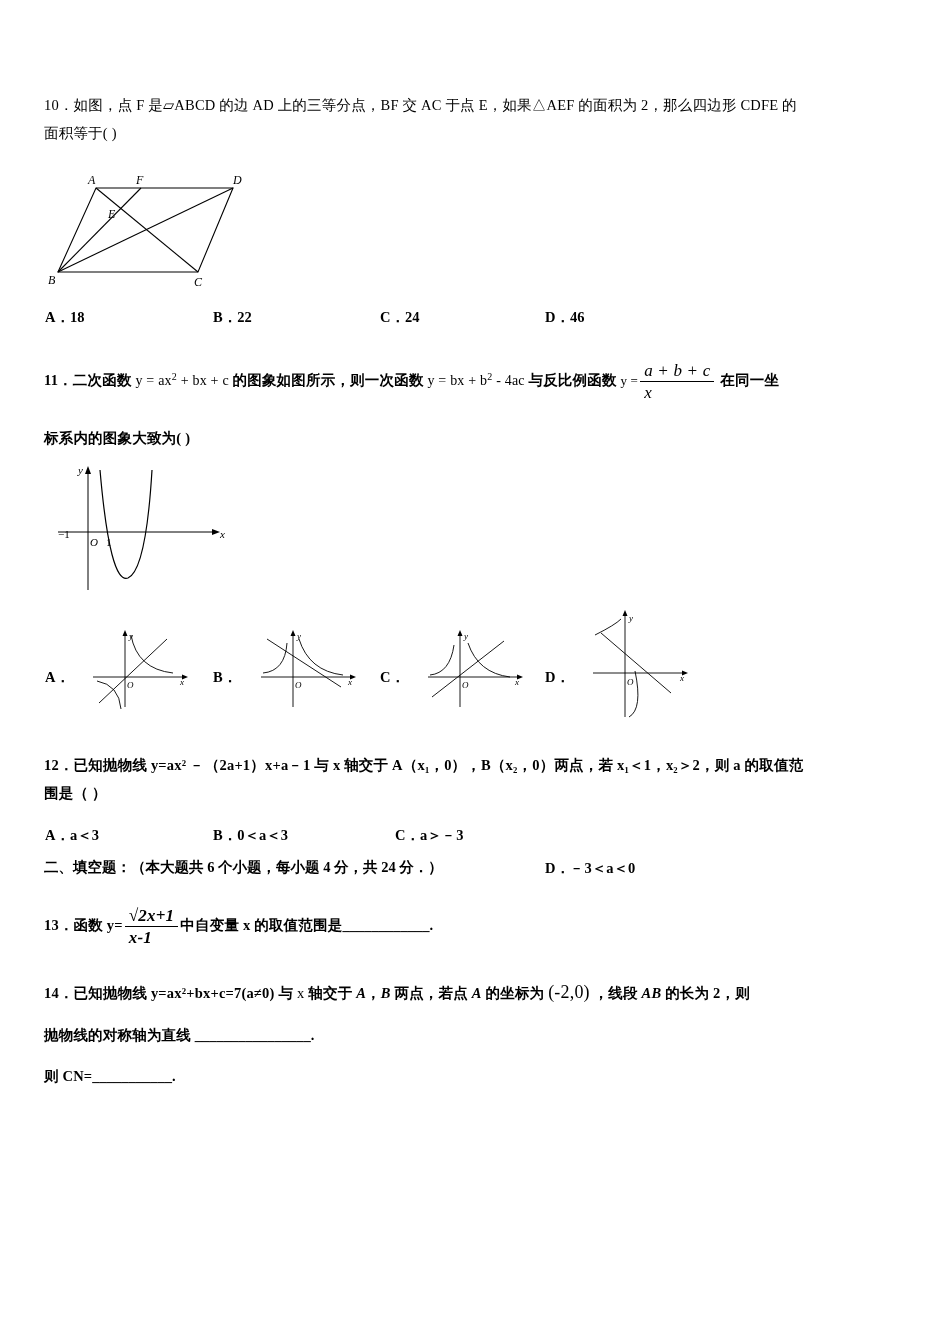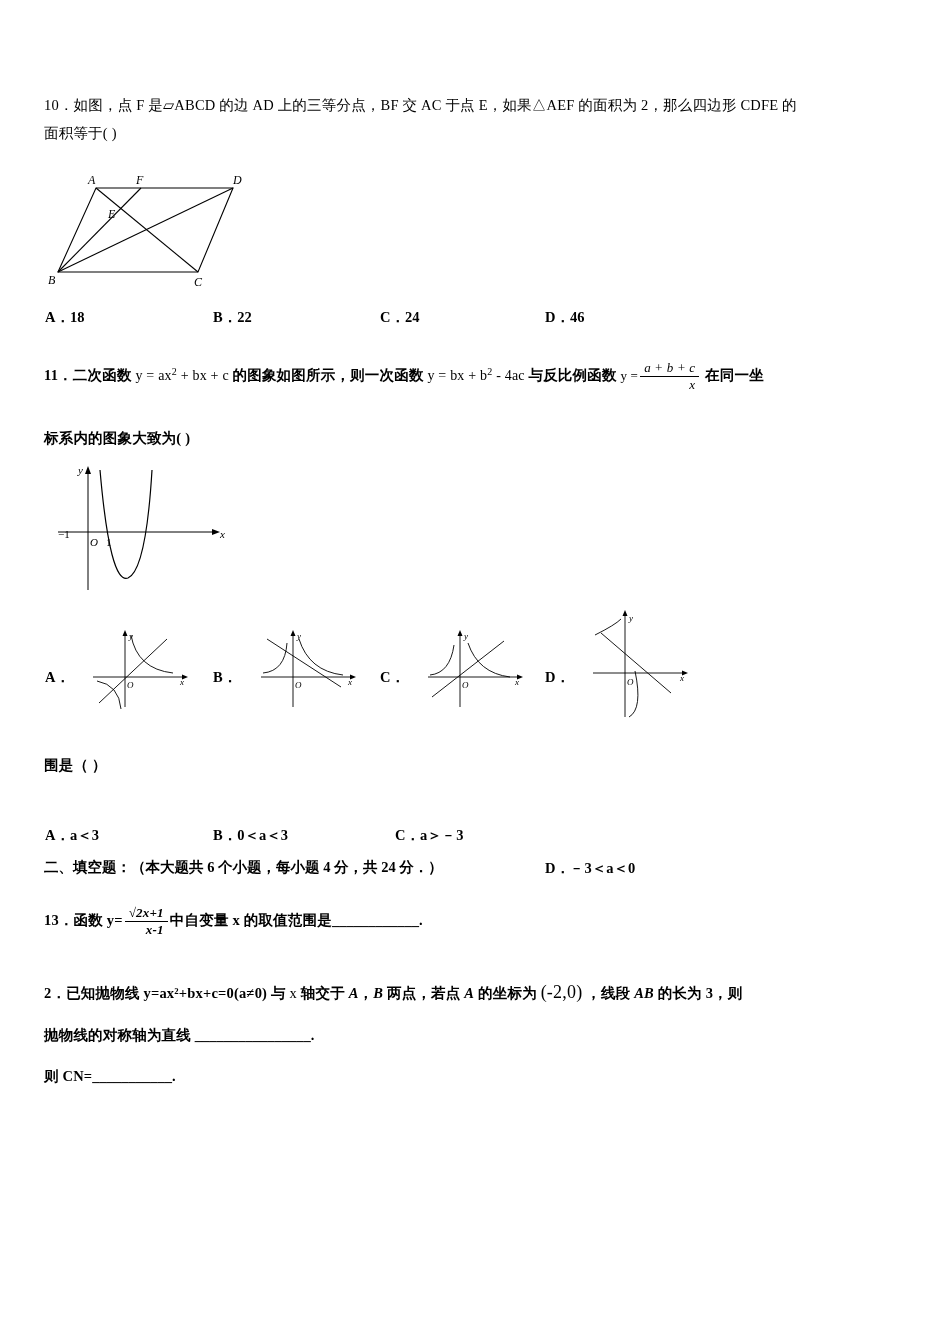--- a/index.html
+++ b/index.html
@@ -29,22 +29,22 @@
   }
   .bold { font-weight: bold; }
   .ital { }
   .bi { font-weight: bold; font-style: italic; }
   .sup { font-size: 10px; vertical-align: 5px; }
 
   
   .frac {
     display: inline-block;
     vertical-align: middle;
-    text-align: right;
-    font-size: 13px;
+    text-align: left;
+    font-size: 17px;
     line-height: 1.25;
     font-style: italic;
     margin: 0 2px;
   }
   .frac .num { display: block; padding: 0 4px; border-bottom: 1px solid #000; }
   .frac .den { display: block; padding: 0 4px; }
 
   .opts {
     position: absolute;
     font-size: 14.5px;
@@ -198,20 +198,21 @@
       <path d="M 16,28 L 86,88" fill="none" stroke="#000" stroke-width="0.9"></path>
       <path d="M 50,66 Q 58,104 44,112" fill="none" stroke="#000" stroke-width="0.9"></path>
       <path d="M 10,30 Q 30,20 36,14" fill="none" stroke="#000" stroke-width="0.9"></path>
       <text x="44" y="16" font-size="9" font-style="italic" font-family="Liberation Serif, serif">y</text>
       <text x="95" y="76" font-size="9" font-style="italic" font-family="Liberation Serif, serif">x</text>
       <text x="42" y="80" font-size="9" font-style="italic" font-family="Liberation Serif, serif">O</text>
     </svg>
   </div>
 
   <div class="q bold" style="left:44px; top:752px; width:880px;">
+    <div>12．已知抛物线 y=ax² ﹣（2a+1）x+a﹣1 与 x 轴交于 A（x₁，0），B（x₂，0）两点，若 x₁＜1，x₂＞2，则 a 的取值范</div>
     <div>围是（      ）</div>
   </div>
 
   <div class="opts" style="left:45px; top:826px;">
     <span>A．</span><span>a＜3</span>
   </div>
   <div class="opts" style="left:213px; top:826px;">
     <span>B．</span><span>0＜a＜3</span>
   </div>
   <div class="opts" style="left:395px; top:826px;text-align:right;">
@@ -221,31 +222,31 @@
     <span>D．</span><span>﹣3＜a＜0</span>
   </div>
 
   <div class="section-title" style="left:44px; top:858px;">二、填空题：（本大题共 6 个小题，每小题 4 分，共 24 分．）</div>
 
   <div class="q bold" style="left:44px; top:905px; width:880px;">
     <span>13．函数 y=</span><span class="frac"><span class="num">√2x+1</span><span class="den">x-1</span></span><span>中自变量 x 的取值范围是</span><span class="blank">____________</span><span>.</span>
   </div>
 
   <div class="q bold" style="left:44px; top:975px; width:890px;">
-    <span>2．已知抛物线 y=ax²+bx+c=0(a≠0) 与</span>
+    <span>14．已知抛物线 y=ax²+bx+c=7(a≠0) 与</span>
     <span class="ital" style="font-weight:normal;">x</span>
     <span>轴交于</span>
     <span class="bi">A</span><span>，</span><span class="bi">B</span>
     <span>两点，若点</span>
     <span class="bi">A</span>
     <span>的坐标为</span>
     <span class="ital" style="font-weight:normal;font-size:18px;">(-2,0)</span>
     <span>，线段</span>
     <span class="bi">AB</span>
-    <span>的长为 3，则</span>
+    <span>的长为 2，则</span>
   </div>
   <div class="q bold" style="left:44px; top:1022px;">
     <span>抛物线的对称轴为直线</span> <span class="blank">________________</span><span>.</span>
   </div>
 
   <div class="q bold" style="left:44px; top:1063px; width:890px;">
     <div>
       <span>则 CN=</span><span class="blank">___________</span><span>.</span>
     </div>
   </div>

